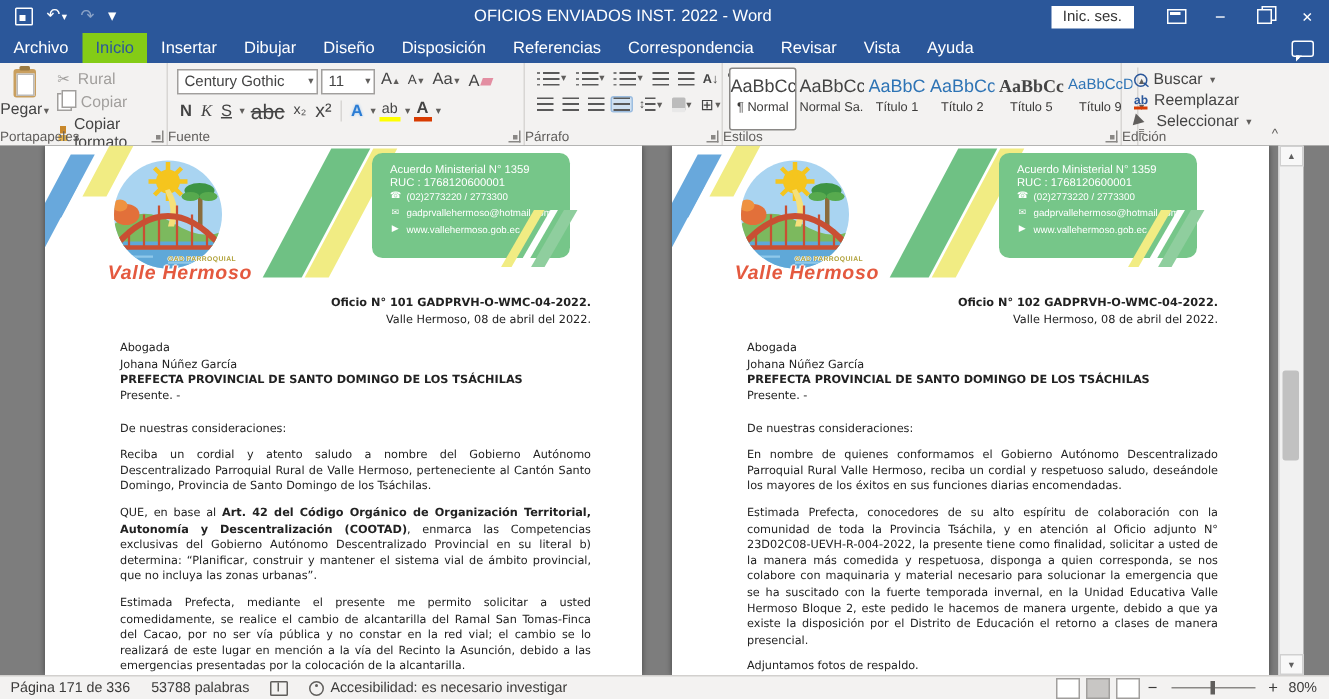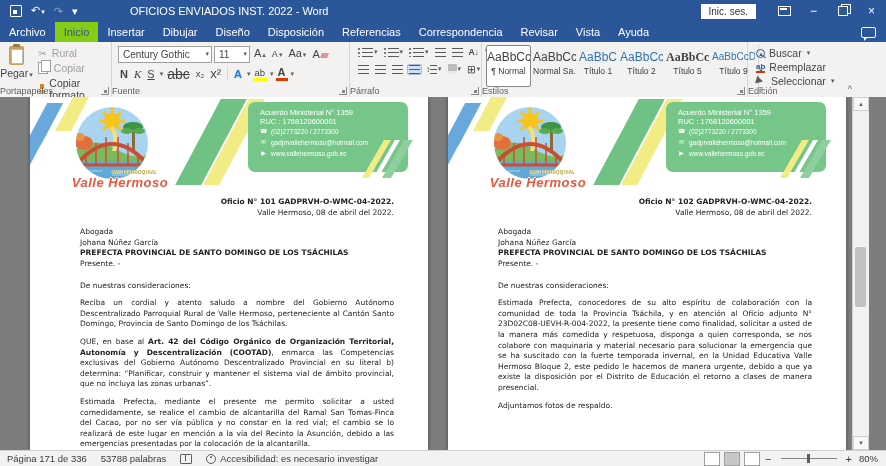--- a/index.html
+++ b/index.html
@@ -6,21 +6,21 @@
   #win{position:relative;width:886px;height:466px;overflow:hidden;background:#f3f2f1;
        font-family:"Liberation Sans",sans-serif;-webkit-font-smoothing:antialiased;}
   
   .titlebar{position:absolute;left:0;top:0;width:886px;height:22px;background:#2b579a;color:#fff;
             display:flex;align-items:center;font-size:11px;}
   .qat{display:flex;align-items:center;gap:9px;padding-left:10px;width:120px;}
   .qat .ic{font-size:11px;line-height:22px;cursor:default;}
   .qat .dim{opacity:.45;}
   .save-ic{width:10px;height:10px;border:1.5px solid #fff;border-radius:1px;position:relative;}
   .save-ic:after{content:"";position:absolute;left:2px;top:4px;width:4px;height:4px;background:#fff;}
-  .tb-title{flex:1;text-align:left;font-size:11px;white-space:nowrap;overflow:hidden;}
+  .tb-title{flex:1;text-align:center;font-size:11px;white-space:nowrap;overflow:hidden;}
   .tb-right{display:flex;align-items:center;height:22px;}
   .signin{background:#fff;color:#333;border:none;font-size:10px;height:15px;padding:0 8px;margin-right:14px;
           font-family:"Liberation Sans",sans-serif;cursor:pointer;}
   .tbbtn{width:29px;height:22px;display:flex;align-items:center;justify-content:center;font-size:12px;cursor:pointer;}
   .rdo-ic{width:11px;height:8px;border:1px solid #fff;position:relative;}
   .rdo-ic:after{content:"";position:absolute;left:1px;top:1px;width:7px;height:1.5px;background:#fff;}
   .restore-ic{width:8px;height:8px;border:1px solid #fff;position:relative;background:#2b579a;}
   .restore-ic:before{content:"";position:absolute;left:2px;top:-3px;width:8px;height:8px;border:1px solid #fff;}
   .restore-ic:after{content:"";position:absolute;left:-1px;top:-1px;width:8px;height:8px;background:#2b579a;border:1px solid #fff;}
   
@@ -114,21 +114,21 @@
   .s-blue-1{left:6px;top:6px;width:16px;height:42px;background:#68a8dc;transform:skewX(-28deg);}
   .s-blue-2{left:-4px;top:26px;width:14px;height:46px;background:#68a8dc;transform:skewX(-28deg);}
   .s-green-mid{left:168px;top:2px;width:26px;height:86px;background:#6fc184;transform:skewX(-28deg);}
   .s-yellow-mid{left:196px;top:2px;width:16px;height:86px;background:#f1ec83;transform:skewX(-28deg);}
   .lh-logo{position:absolute;left:42px;top:8px;width:86px;height:84px;}
   .logo-text{position:absolute;left:-12px;bottom:-2px;width:120px;text-align:center;}
   .logo-title{font-size:13px;font-weight:bold;font-style:italic;color:#e4593f;letter-spacing:.5px;white-space:nowrap;
      text-shadow:1px 0 #fff,-1px 0 #fff,0 1px #fff,0 -1px #fff;}
   .logo-sub{position:absolute;left:52px;top:-3px;font-size:4.5px;font-weight:bold;color:#b1a23a;letter-spacing:.3px;white-space:nowrap;
      text-shadow:0.5px 0 #fff,-0.5px 0 #fff;}
-  .lh-panel{position:absolute;left:218px;top:5px;width:160px;height:70px;background:#76c689;border-radius:7px;color:#fff;
+  .lh-panel{position:absolute;left:218px;top:5px;width:132px;height:70px;background:#76c689;border-radius:7px;color:#fff;
             padding:6px 0 0 12px;box-sizing:border-box;overflow:visible;}
   .lh-h{font-size:7.5px;line-height:9px;white-space:nowrap;}
   .lh-contact{display:flex;align-items:center;gap:4px;font-size:6.5px;line-height:11px;white-space:nowrap;}
   .lh-contact:first-of-type{margin-top:5px;}
   .lh-ic{font-size:6px;width:7px;display:inline-block;text-align:center;}
   .lh-deco{position:absolute;transform:skewX(-30deg);}
   .d1{right:28px;bottom:-6px;width:7px;height:38px;background:#f1ec83;}
   .d2{right:19px;bottom:-6px;width:5px;height:38px;background:#ffffff;}
   .d3{right:6px;bottom:-6px;width:9px;height:38px;background:#8fce9e;}
   
@@ -541,20 +541,21 @@
       <div class="page-body">
         <div class="oficio">Oficio N° 102 GADPRVH-O-WMC-04-2022.</div>
         <div class="dateline">Valle Hermoso, 08 de abril del 2022.</div>
         <div class="addr">
           <div>Abogada</div>
           <div>Johana Núñez García</div>
           <div class="b">PREFECTA PROVINCIAL DE SANTO DOMINGO DE LOS TSÁCHILAS</div>
           <div>Presente. -</div>
         </div>
         <p class="sal">De nuestras consideraciones:</p>
+        <p>En nombre de quienes conformamos el Gobierno Autónomo Descentralizado Parroquial Rural Valle Hermoso, reciba un cordial y respetuoso saludo, deseándole los mayores de los éxitos en sus funciones diarias encomendadas.</p>
         <p>Estimada Prefecta, conocedores de su alto espíritu de colaboración con la comunidad de toda la Provincia Tsáchila, y en atención al Oficio adjunto N° 23D02C08-UEVH-R-004-2022, la presente tiene como finalidad, solicitar a usted de la manera más comedida y respetuosa, disponga a quien corresponda, se nos colabore con maquinaria y material necesario para solucionar la emergencia que se ha suscitado con la fuerte temporada invernal, en la Unidad Educativa Valle Hermoso Bloque 2, este pedido le hacemos de manera urgente, debido a que ya existe la disposición por el Distrito de Educación el retorno a clases de manera presencial.</p>
         <p>Adjuntamos fotos de respaldo.</p>
 
       </div>
     </div>
 
     <div class="vscroll">
       <div class="vs-btn">▴</div>
       <div class="vs-thumb"></div>
       <div class="vs-btn vs-down">▾</div>

